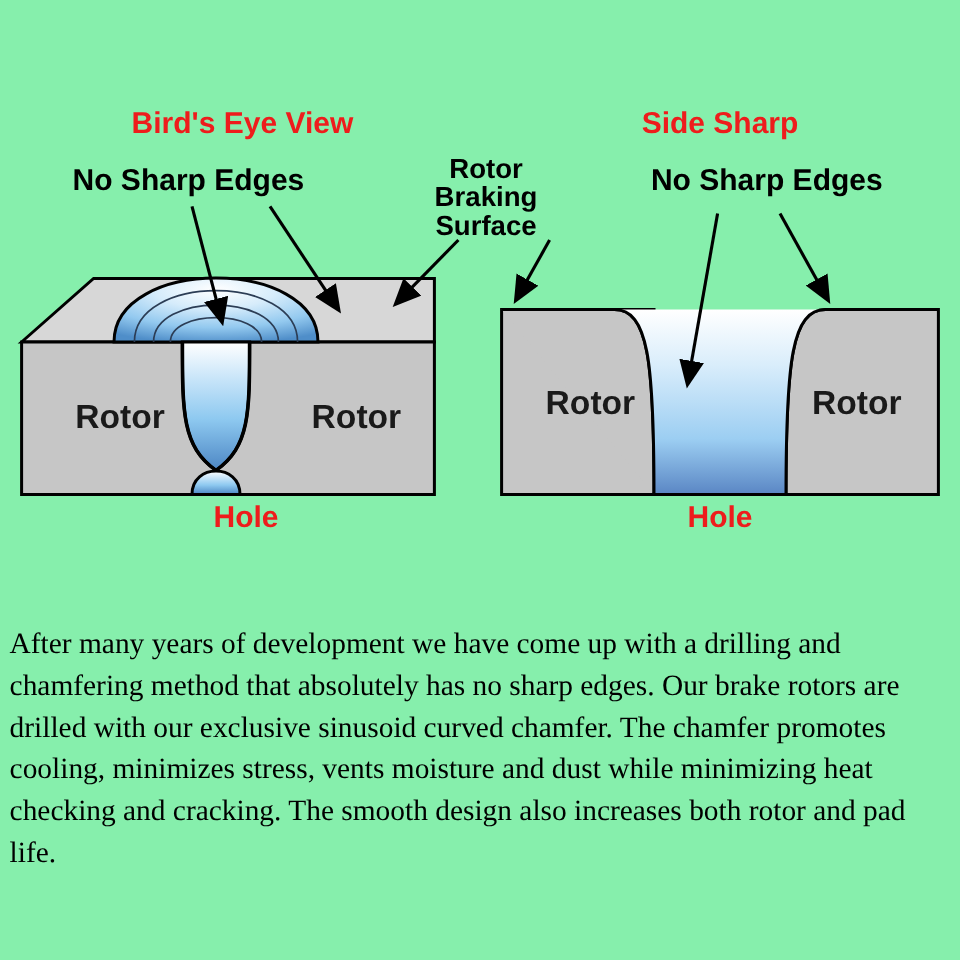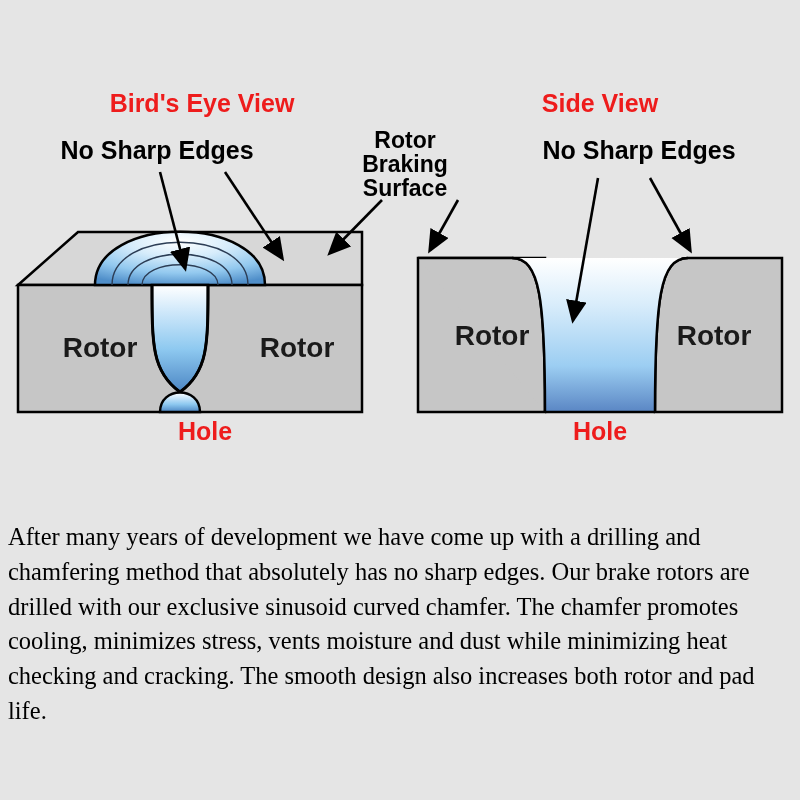--- a/index.html
+++ b/index.html
@@ -4,21 +4,21 @@
 <style>
   html, body {
     margin: 0;
     padding: 0;
     background: #ffffff;
   }
   #page {
     position: relative;
     width: 800px;
     height: 800px;
-    background: #e5e5e5;
+    background: #86efac;
     overflow: hidden;
     font-family: "Liberation Sans", sans-serif;
   }
   .diagram-area {
     position: absolute;
     left: 0;
     top: 0;
     width: 800px;
     height: 480px;
   }
@@ -179,21 +179,21 @@
         <path d="M 688,258 C 660,258 655,300 655,412" fill="none" stroke="#000000" stroke-width="2.5"></path>
         <line x1="545" y1="412" x2="655" y2="412" stroke="#000000" stroke-width="2.5"></line>
 
         <line x1="458" y1="200" x2="430" y2="250" stroke="#000000" stroke-width="2.6" marker-end="url(#arrowhead)"></line>
         <line x1="598" y1="178" x2="573" y2="320" stroke="#000000" stroke-width="2.6" marker-end="url(#arrowhead)"></line>
         <line x1="650" y1="178" x2="690" y2="250" stroke="#000000" stroke-width="2.6" marker-end="url(#arrowhead)"></line>
       </g>
     </svg>
 
     <div class="lbl red" id="title-bird">Bird's Eye View</div>
-    <div class="lbl red" id="title-side">Side View</div>
+    <div class="lbl red" id="title-side">Side Sharp</div>
 
     <div class="lbl black" id="lbl-nosharp-left">No Sharp Edges</div>
     <div class="lbl black" id="lbl-nosharp-right">No Sharp Edges</div>
 
     <div class="lbl black" id="lbl-braking">Rotor
 Braking
 Surface</div>
 
     <div class="lbl red" id="lbl-hole-left">Hole</div>
     <div class="lbl red" id="lbl-hole-right">Hole</div>

